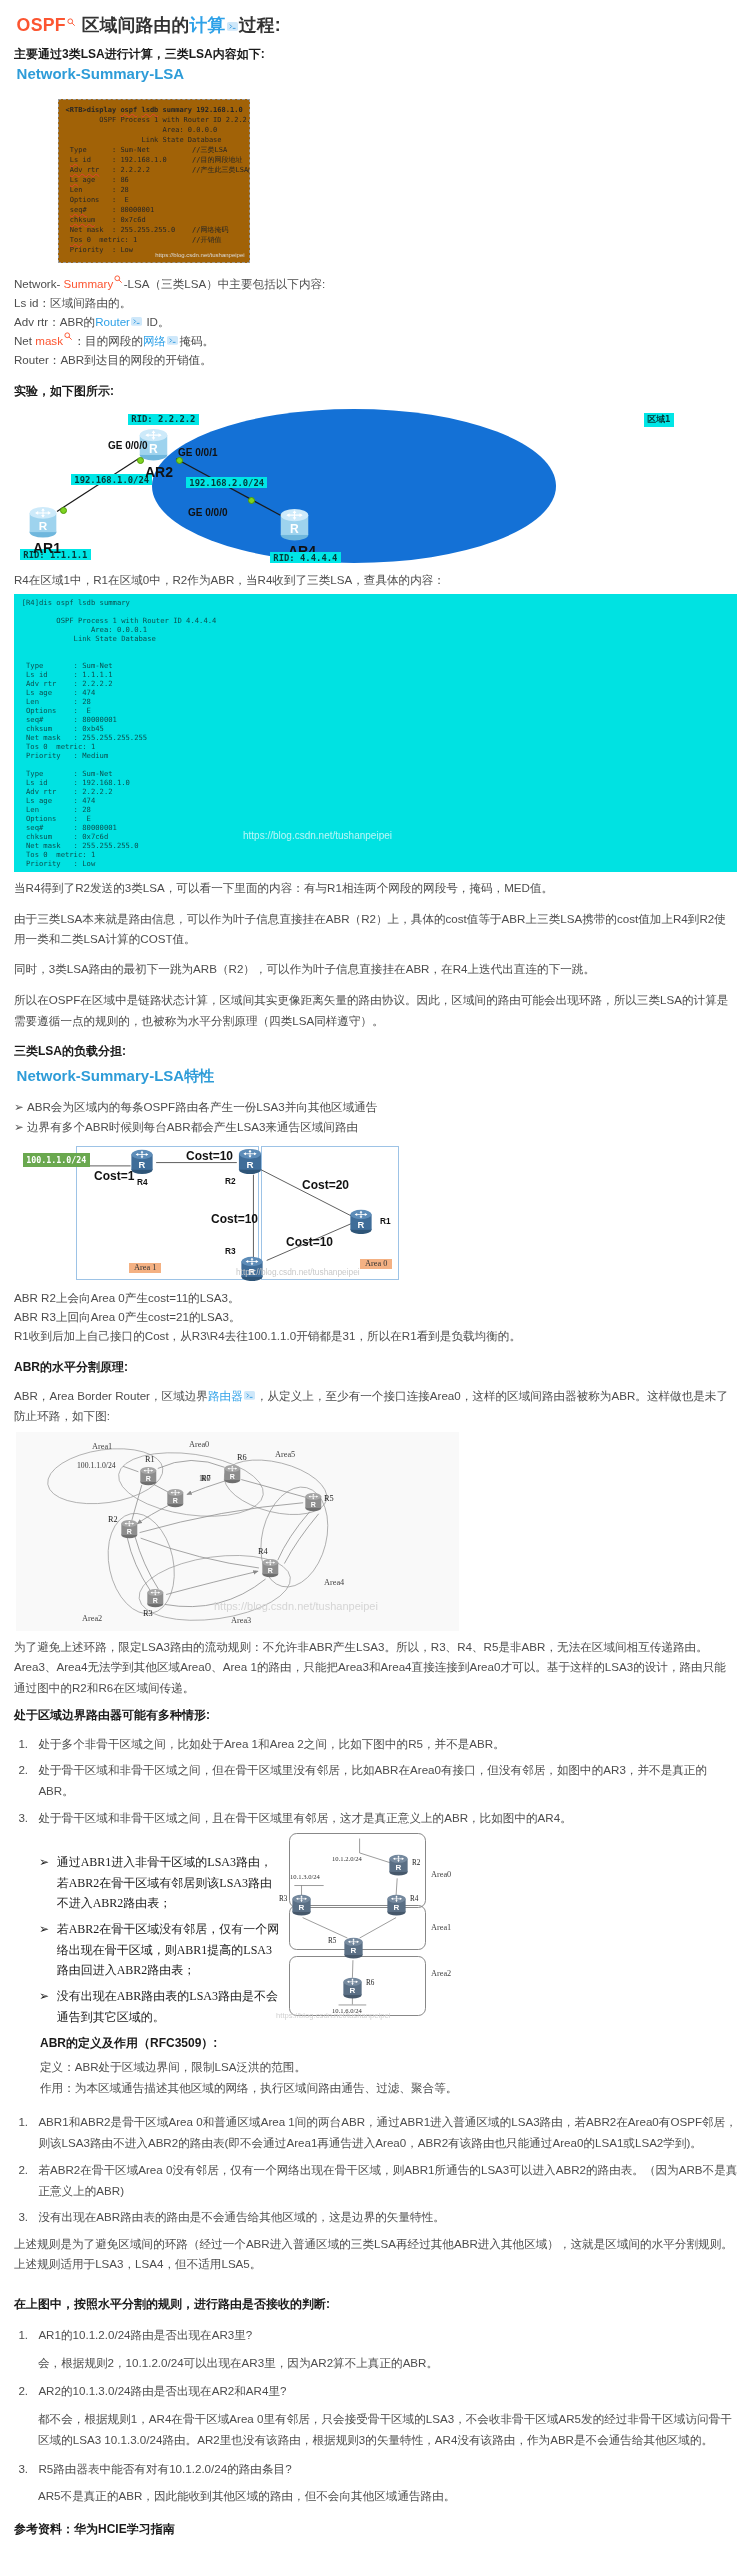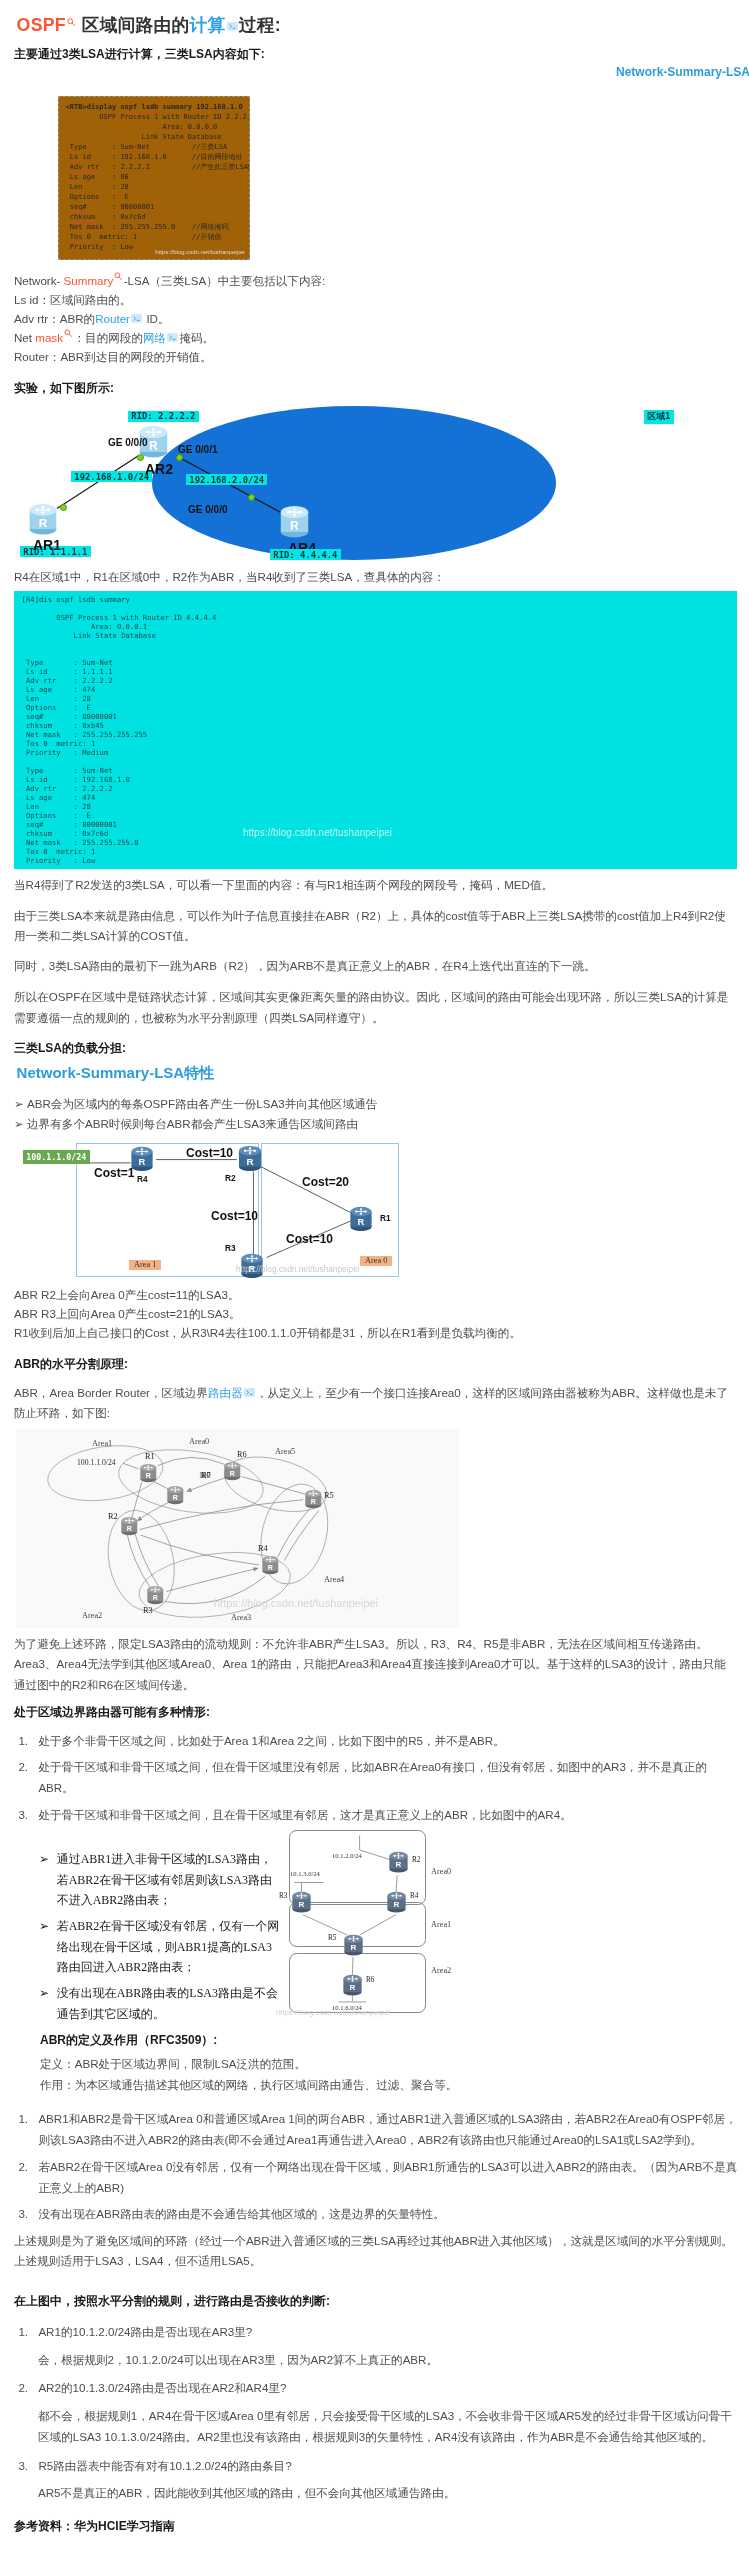--- a/index.html
+++ b/index.html
@@ -68,21 +68,21 @@
   <div id="content">
       <div class="title" style="margin-top: 13.3px;"><span class="kw red">OSPF</span><span class="icon sup" style="color: rgb(252, 85, 49);"><svg width="8.3" height="8.3" viewBox="0 0 14 14">
             <circle cx="5.5" cy="5.5" r="4" fill="none" stroke="currentColor" stroke-width="1.6"></circle>
             <path d="M8.6 8.6L13 13" stroke="currentColor" stroke-width="1.6"></path>
           </svg></span><span> 区域间路由的</span><span class="kw blue">计算</span><span class="icon" style="color: rgb(46, 161, 232);"><svg width="11" height="8.9" viewBox="0 0 20 16">
             <rect width="20" height="16" rx="3" fill="#cfe8fa"></rect>
             <path d="M5 4.5l3.5 3.5L5 11.5" stroke="#3d9fe0" fill="none" stroke-width="1.8"></path>
             <path d="M10.5 11.5h5" stroke="#3d9fe0" stroke-width="1.8"></path>
           </svg></span><span>过程:</span></div>
       <div class="blk h2" style="margin-top: 8.9px;">主要通过3类LSA进行计算，三类LSA内容如下:</div>
-      <div class="h1" style="margin-top: 2.2px; font-size: 12px; text-align: right;">Network-Summary-LSA</div>
+      <div class="h1" style="margin-top: 2.2px; font-size: 15px;">Network-Summary-LSA</div>
       <div class="codebox" style="margin-top: 16.6px; margin-left: 58px; width: 192px;"><span class="cline b"><span>&lt;RTB&gt;display </span><span class="sq">ospf</span><span> </span><span class="sq">lsdb</span><span> summary 192.168.1.0</span></span><span class="cline"><span>        OSPF Process 1 with Router ID 2.2.2.2</span></span><span class="cline"><span>                       Area: 0.0.0.0</span></span><span class="cline"><span>                  Link State Database</span></span><span class="cline"><span> Type      : Sum-Net          //三类LSA</span></span><span class="cline"><span> </span><span class="sq">Ls</span><span> id     : 192.168.1.0      //目的网段地址</span></span><span class="cline"><span> </span><span class="sq">Adv rtr</span><span>   : 2.2.2.2          //产生此三类LSA的Routes ID</span></span><span class="cline"><span> </span><span class="sq">Ls</span><span> age    : 86</span></span><span class="cline"><span> Len       : 28</span></span><span class="cline"><span> Options   :  E</span></span><span class="cline"><span> </span><span class="sq">seq#</span><span>      : 80000001</span></span><span class="cline"><span> </span><span class="sq">chksum</span><span>    : 0x7c6d</span></span><span class="cline"><span> Net mask  : 255.255.255.0    //网络掩码</span></span><span class="cline"><span> </span><span class="sq">Tos</span><span> 0  metric: 1             //开销值</span></span><span class="cline"><span> Priority  : Low</span></span><span class="codewm">https://blog.csdn.net/tushanpeipei</span></div>
       <div class="blk" style="margin-top: 11px;">
         <div class="pline"><span>Network- </span><span class="kw red">Summary</span><span class="icon sup" style="color: rgb(252, 85, 49);"><svg width="8.3" height="8.3" viewBox="0 0 14 14">
               <circle cx="5.5" cy="5.5" r="4" fill="none" stroke="currentColor" stroke-width="1.6"></circle>
               <path d="M8.6 8.6L13 13" stroke="currentColor" stroke-width="1.6"></path>
             </svg></span><span>-LSA（三类LSA）中主要包括以下内容:</span></div>
         <div class="pline"><span>Ls id：区域间路由的。</span></div>
         <div class="pline"><span>Adv rtr：ABR的</span><span class="kw blue">Router</span><span class="icon" style="color: rgb(46, 161, 232);"><svg width="11" height="8.9" viewBox="0 0 20 16">
               <rect width="20" height="16" rx="3" fill="#cfe8fa"></rect>
               <path d="M5 4.5l3.5 3.5L5 11.5" stroke="#3d9fe0" fill="none" stroke-width="1.8"></path>
@@ -164,21 +164,21 @@
         <div class="lab portL" style="left: 188px; top: 101px;">GE 0/0/0</div>
         <div class="lab rnameL" style="left: 145px; top: 58px;">AR2</div>
         <div class="lab rnameL" style="left: 33px; top: 134px;">AR1</div>
         <div class="lab rnameL" style="left: 288px; top: 137px;">AR4</div>
         <div class="lab cyanL" style="left: 270px; top: 146px;">RID: 4.4.4.4</div>
       </div>
       <div class="blk para" style="margin-top: 3.3px;"><span>R4在区域1中，R1在区域0中，R2作为ABR，当R4收到了三类LSA，查具体的内容：</span></div>
       <div class="codebox cyan" style="margin-top: 3.3px; margin-left: 14px; width: 723px;"><span class="cline"><span>[R4]dis ospf lsdb summary</span></span><span class="cline"><span> </span></span><span class="cline"><span>        OSPF Process 1 with Router ID 4.4.4.4</span></span><span class="cline"><span>                Area: 0.0.0.1</span></span><span class="cline"><span>            Link State Database</span></span><span class="cline"><span> </span></span><span class="cline"><span> </span></span><span class="cline"><span> Type       : Sum-Net</span></span><span class="cline"><span> Ls id      : 1.1.1.1</span></span><span class="cline"><span> Adv rtr    : 2.2.2.2</span></span><span class="cline"><span> Ls age     : 474</span></span><span class="cline"><span> Len        : 28</span></span><span class="cline"><span> Options    :  E</span></span><span class="cline"><span> seq#       : 80000001</span></span><span class="cline"><span> chksum     : 0xb45</span></span><span class="cline"><span> Net mask   : 255.255.255.255</span></span><span class="cline"><span> Tos 0  metric: 1</span></span><span class="cline"><span> Priority   : Medium</span></span><span class="cline"><span> </span></span><span class="cline"><span> Type       : Sum-Net</span></span><span class="cline"><span> Ls id      : 192.168.1.0</span></span><span class="cline"><span> Adv rtr    : 2.2.2.2</span></span><span class="cline"><span> Ls age     : 474</span></span><span class="cline"><span> Len        : 28</span></span><span class="cline"><span> Options    :  E</span></span><span class="cline"><span> seq#       : 80000001</span></span><span class="cline"><span> chksum     : 0x7c6d</span></span><span class="cline"><span> Net mask   : 255.255.255.0</span></span><span class="cline"><span> Tos 0  metric: 1</span></span><span class="cline"><span> Priority   : Low</span></span><span class="cyanwm">https://blog.csdn.net/tushanpeipei</span></div>
       <div class="blk para" style="margin-top: 6.6px;"><span>当R4得到了R2发送的3类LSA，可以看一下里面的内容：有与R1相连两个网段的网段号，掩码，MED值。</span></div>
       <div class="blk para" style="margin-top: 10px;"><span>由于三类LSA本来就是路由信息，可以作为叶子信息直接挂在ABR（R2）上，具体的cost值等于ABR上三类LSA携带的cost值加上R4到R2使用一类和二类LSA计算的COST值。</span></div>
-      <div class="blk para" style="margin-top: 8.9px;"><span>同时，3类LSA路由的最初下一跳为ARB（R2），因为ARB不是真正意义上的ABR，在R4上迭代出直连的下一跳。</span></div>
+      <div class="blk para" style="margin-top: 8.9px;"><span>同时，3类LSA路由的最初下一跳为ARB（R2），可以作为叶子信息直接挂在ABR，在R4上迭代出直连的下一跳。</span></div>
       <div class="blk para" style="margin-top: 11px;"><span>所以在OSPF在区域中是链路状态计算，区域间其实更像距离矢量的路由协议。因此，区域间的路由可能会出现环路，所以三类LSA的计算是需要遵循一点的规则的，也被称为水平分割原理（四类LSA同样遵守）。</span></div>
       <div class="blk h2" style="margin-top: 12px;">三类LSA的负载分担:</div>
       <div class="h1" style="margin-top: 6.6px; font-size: 15px;">Network-Summary-LSA特性</div>
       <div class="blk bullets" style="margin-top: 11px;">
         <div class="bi"><span class="bmark">➢</span><span>ABR会为区域内的每条OSPF路由各产生一份LSA3并向其他区域通告</span></div>
         <div class="bi"><span class="bmark">➢</span><span>边界有多个ABR时候则每台ABR都会产生LSA3来通告区域间路由</span></div>
       </div>
       <div class="diag" style="margin-top: 8.9px; height: 136px;">
         <div class="box2" style="left: 76px; top: 0px; width: 183px; height: 134px;"></div>
         <div class="box2" style="left: 261px; top: 0px; width: 138px; height: 134px;"></div>

